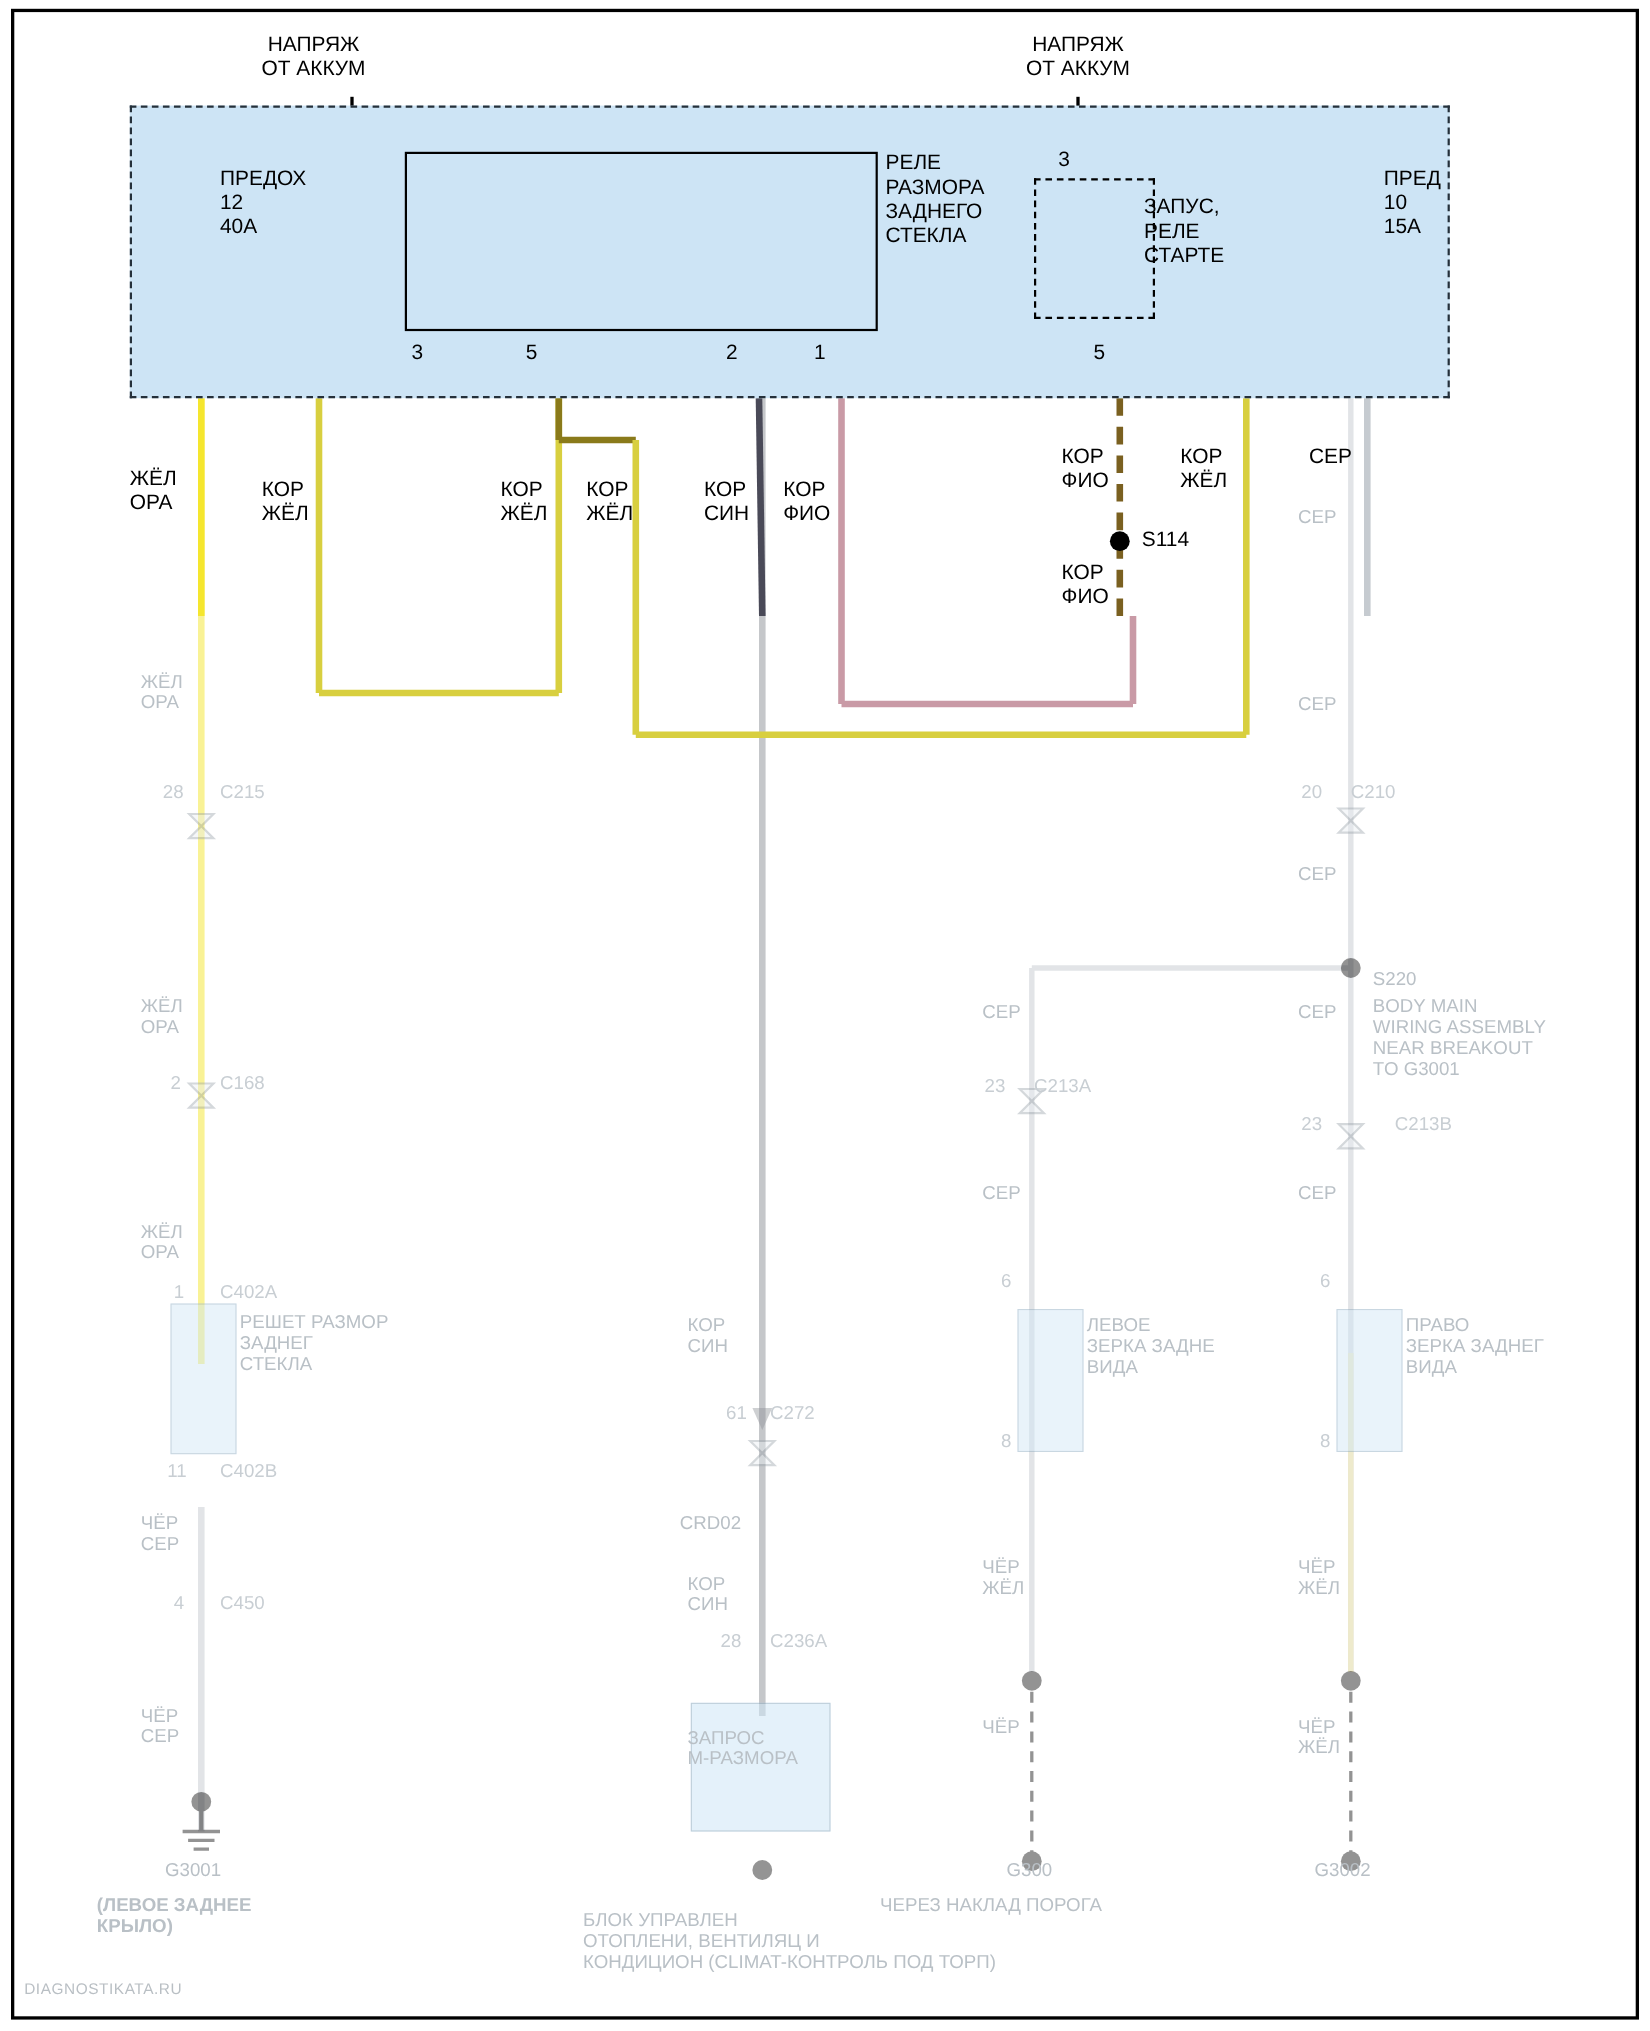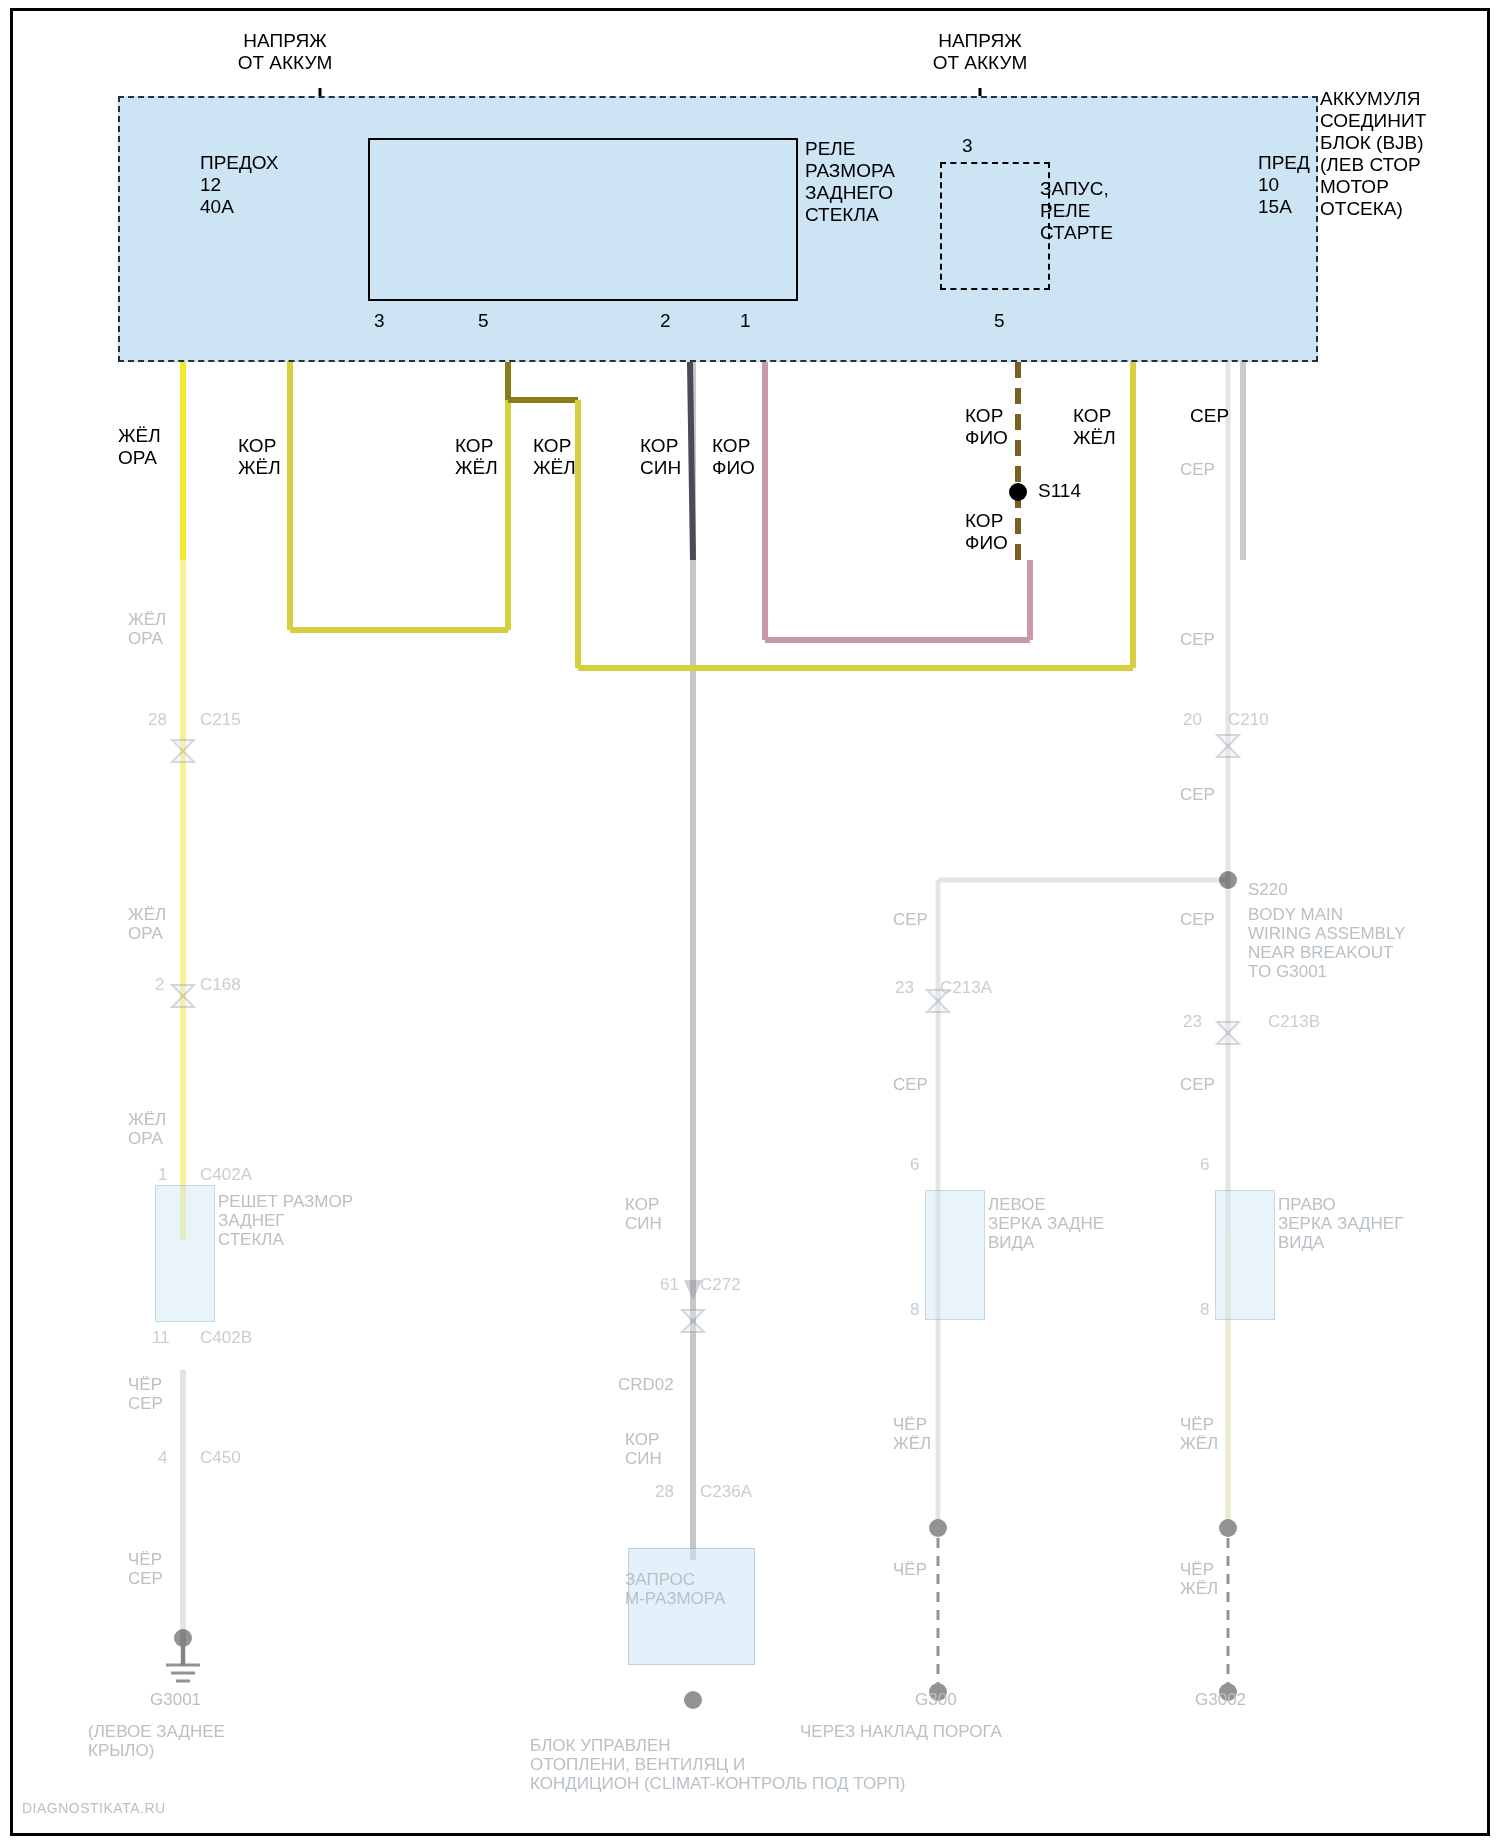--- a/index.html
+++ b/index.html
@@ -272,26 +272,20 @@
 15A</div>
 
   <div class="lbl" style="left:805px; top:138px;">РЕЛЕ
 РАЗМОРА
 ЗАДНЕГО
 СТЕКЛА</div>
   <div class="lbl" style="left:1040px; top:178px;">ЗАПУС,
 РЕЛЕ
 СТАРТЕ</div>
 
-  <div class="lbl" style="left:1320px; top:88px;">АККУМУЛЯ
-СОЕДИНИТ
-БЛОК (BJB)
-(ЛЕВ СТОР
-МОТОР
-ОТСЕКА)</div>
 
   <div class="lbl" style="left:374px; top:310px;">3</div>
   <div class="lbl" style="left:478px; top:310px;">5</div>
   <div class="lbl" style="left:660px; top:310px;">2</div>
   <div class="lbl" style="left:740px; top:310px;">1</div>
   <div class="lbl" style="left:962px; top:135px;">3</div>
   <div class="lbl" style="left:994px; top:310px;">5</div>
 
   <div class="lbl" style="left:1038px; top:480px;">S114</div>
 
@@ -384,21 +378,21 @@
   <div class="lbl small faded" style="left:530px; top:1736px;">БЛОК УПРАВЛЕН
 ОТОПЛЕНИ, ВЕНТИЛЯЦ И
 КОНДИЦИОН (CLIMAT-КОНТРОЛЬ ПОД ТОРП)</div>
   <div class="lbl small faded" style="left:1248px; top:905px;">BODY MAIN
 WIRING ASSEMBLY
 NEAR BREAKOUT
 TO G3001</div>
   <div class="lbl small faded" style="left:1248px; top:880px;text-align:right;">S220</div>
 
   <div class="lbl small faded" style="left:150px; top:1690px;">G3001</div>
-  <div class="lbl small faded" style="left:88px; top:1722px;">(ЛЕВОЕ ЗАДНЕЕ
+  <div class="lbl small faded" style="left:88px; top:1722px;font-weight:bold;">(ЛЕВОЕ ЗАДНЕЕ
 КРЫЛО)</div>
   <div class="lbl small faded" style="left:915px; top:1690px;">G300</div>
   <div class="lbl small faded" style="left:1195px; top:1690px;">G3002</div>
   <div class="lbl small faded" style="left:1132px; top:1722px;"></div>
   <div class="lbl small faded" style="left:800px; top:1722px;">ЧЕРЕЗ НАКЛАД ПОРОГА</div>
 
   <div class="watermark">DIAGNOSTIKATA.RU</div>
 
 </div>
 

